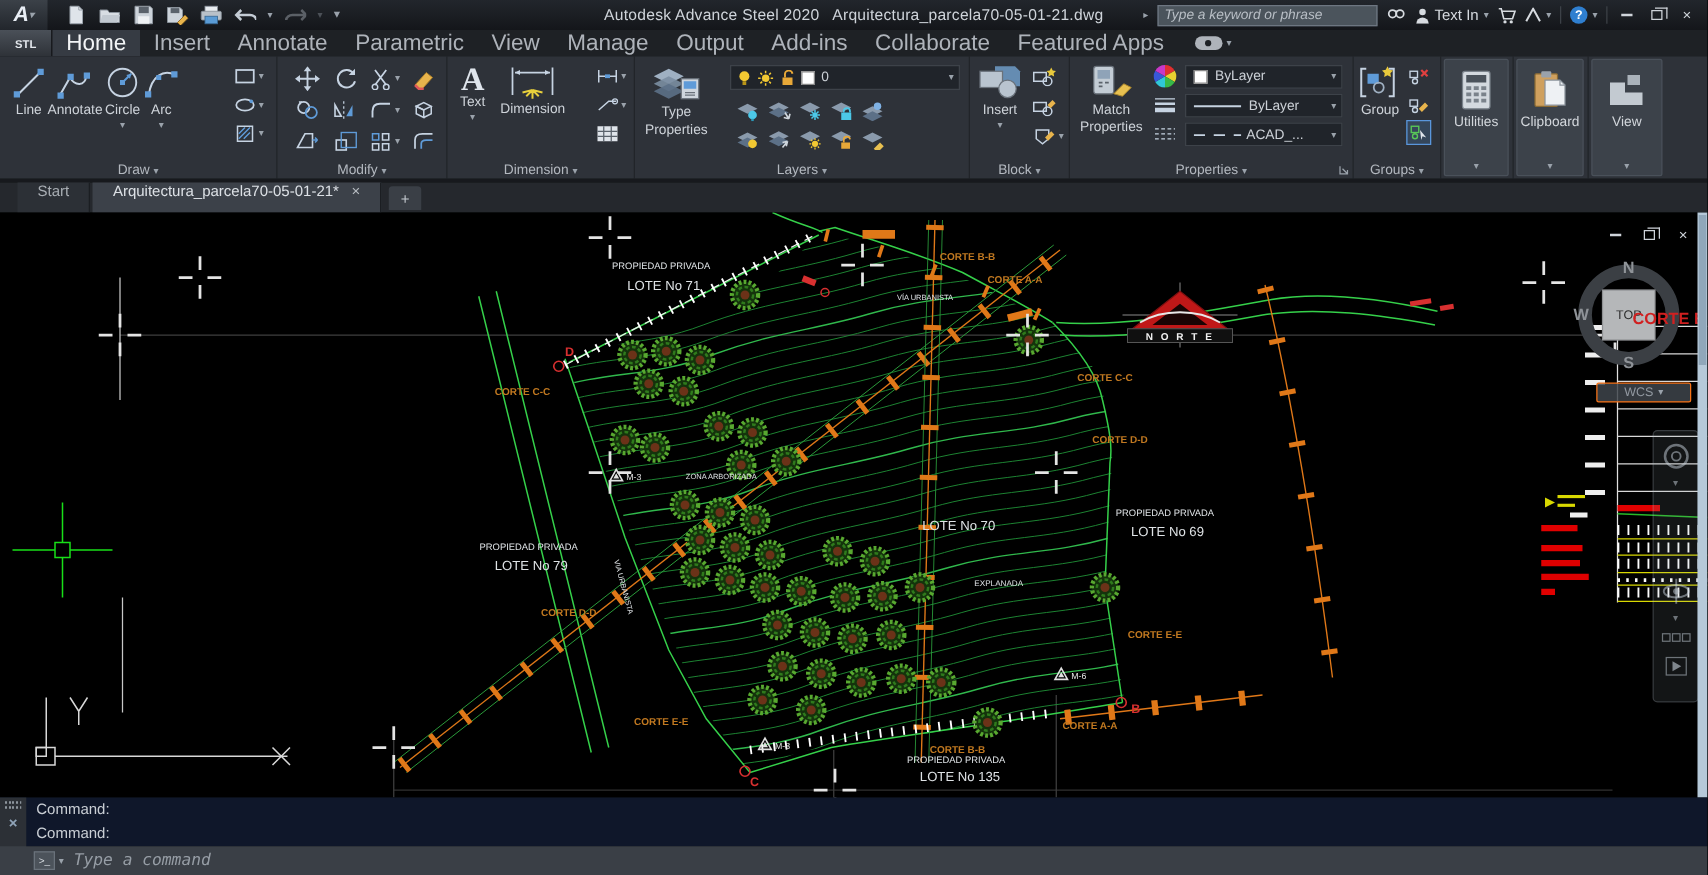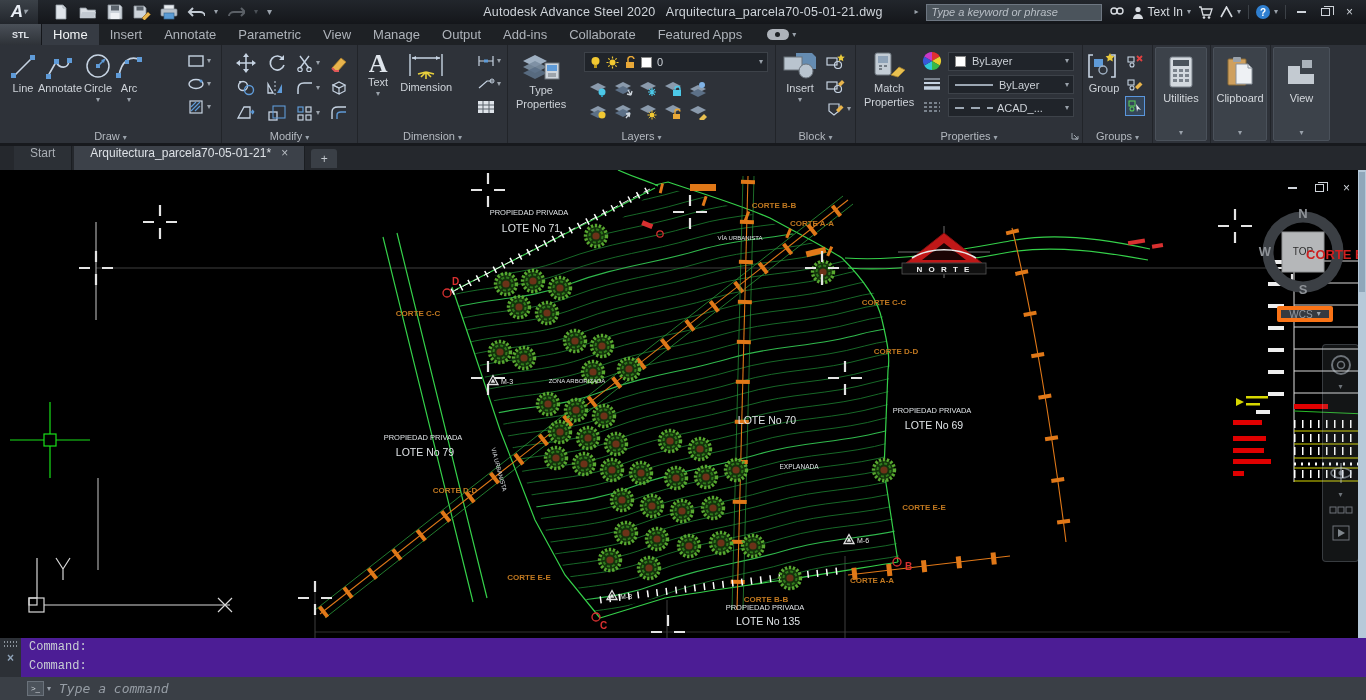--- a/index.html
+++ b/index.html
@@ -34,21 +34,21 @@
 .rest-box{width:9px;height:8px;border:1px solid #cfd4da;position:relative}
 .rest-box:before{content:"";position:absolute;left:2px;top:-3px;width:9px;height:8px;
   border:1px solid #cfd4da;border-bottom:none;border-left:none}
 
 
 #tabrow{position:absolute;left:0;top:24px;width:1366px;height:21px;background:#1e2125;
   display:flex;align-items:stretch}
 #wsbtn{width:42px;display:flex;align-items:center;justify-content:center;
   background:linear-gradient(#4a5058,#2e3238);color:#e3e7ec;font-size:9px;font-weight:bold;
   border-right:1px solid #14161a;cursor:pointer}
-.rtab{padding:0 11px;display:flex;align-items:center;color:#aeb3ba;font-size:13px;cursor:pointer}
+.rtab{padding:0 11px;display:flex;align-items:center;color:#aeb3ba;font-size:18px;cursor:pointer}
 .rtab.active{background:#363b43;color:#f2f4f6}
 #tabcloud{margin-left:14px;display:flex;align-items:center;gap:3px;cursor:pointer}
 .cloudpill{width:22px;height:11px;border-radius:6px;background:#aeb3ba;position:relative}
 .cloudpill:before{content:"";position:absolute;left:8px;top:3px;width:5px;height:5px;border-radius:50%;background:#1e2125}
 
 
 #ribbon{position:absolute;left:0;top:45px;width:1366px;height:98px;background:#2e3239}
 .panel{position:absolute;top:0;height:98px;border-right:1px solid #212429}
 .plabel{position:absolute;bottom:1px;left:0;width:100%;text-align:center;font-size:11px;
   color:#b3b8bf;cursor:pointer;white-space:nowrap}
@@ -76,33 +76,33 @@
 .dtab{display:flex;align-items:flex-start;padding:0 16px;color:#a9aeb4;cursor:pointer;
   background:#2c3036;border-right:1px solid #1b1e22;margin-right:2px}
 .dtab.active{background:#3c4149;color:#dde1e6}
 .dtab .x{margin-left:10px;color:#b8bdc3;font-size:12px}
 #newtab{width:26px;margin-left:4px;margin-top:3px;height:19px;border-radius:3px 3px 0 0;
   background:#3a3f46;color:#c3c8ce;display:flex;align-items:center;justify-content:center;cursor:pointer}
 
 
 #viewport{position:absolute;left:0;top:170px;width:1366px;height:468px;background:#000}
 #winctl{position:absolute;left:1284px;top:10px;display:flex;gap:10px;align-items:center}
-#wcs{position:absolute;left:1277px;top:136px;width:56px;height:16px;background:rgba(62,68,75,.85);
-  border:4px solid #f97316;border-radius:2px;display:flex;align-items:center;justify-content:center;
+#wcs{position:absolute;left:1277px;top:136px;width:76px;height:16px;background:rgba(62,68,75,.85);
+  border:1px solid #f97316;border-radius:2px;display:flex;align-items:center;justify-content:center;
   gap:4px;color:#9299a1;font-size:10px;cursor:pointer}
 #navbar{position:absolute;left:1322px;top:174px;width:37px;height:218px;border-radius:4px;
   background:rgba(150,160,172,.13);border:1px solid rgba(190,200,212,.22);
   display:flex;flex-direction:column;align-items:center;padding-top:8px;gap:6px}
 #navbar .darr{color:rgba(200,210,220,.5)}
 #scrollbar{position:absolute;left:1358px;top:0;width:8px;height:468px;background:#b6c9d9}
 #scrollbar .thumb{position:absolute;left:1px;top:2px;width:6px;height:120px;background:#90a7ba}
 
 
-#cmdhist{position:absolute;left:0;top:638px;width:1366px;height:39px;background:#4c1d95;
-  color:#c9ced4;font-family:Liberation Mono, monospace;font-size:12px}
+#cmdhist{position:absolute;left:0;top:638px;width:1366px;height:39px;background:#0f172a;
+  color:#c9ced4;font-family:Liberation Sans, sans-serif;font-size:12px}
 #cmdstrip{position:absolute;left:0;top:638px;width:21px;height:62px;background:#2c3036;
   display:flex;flex-direction:column;align-items:center;padding-top:3px;gap:5px}
 .grip{width:13px;height:6px;
   background:repeating-linear-gradient(90deg,#8d959d 0 1.5px,transparent 1.5px 3px),
              repeating-linear-gradient(90deg,#8d959d 0 1.5px,transparent 1.5px 3px);
   background-size:13px 2px;background-position:0 0,0 4px;background-repeat:no-repeat}
 #cmdhist .line{padding-left:29px;line-height:19px}
 #cmdinput{position:absolute;left:0;top:677px;width:1366px;height:23px;background:#3a3f46;
   display:flex;align-items:center}
 #promptbox{margin-left:27px;width:17px;height:15px;background:#4c535b;border:1px solid #6a727b;

